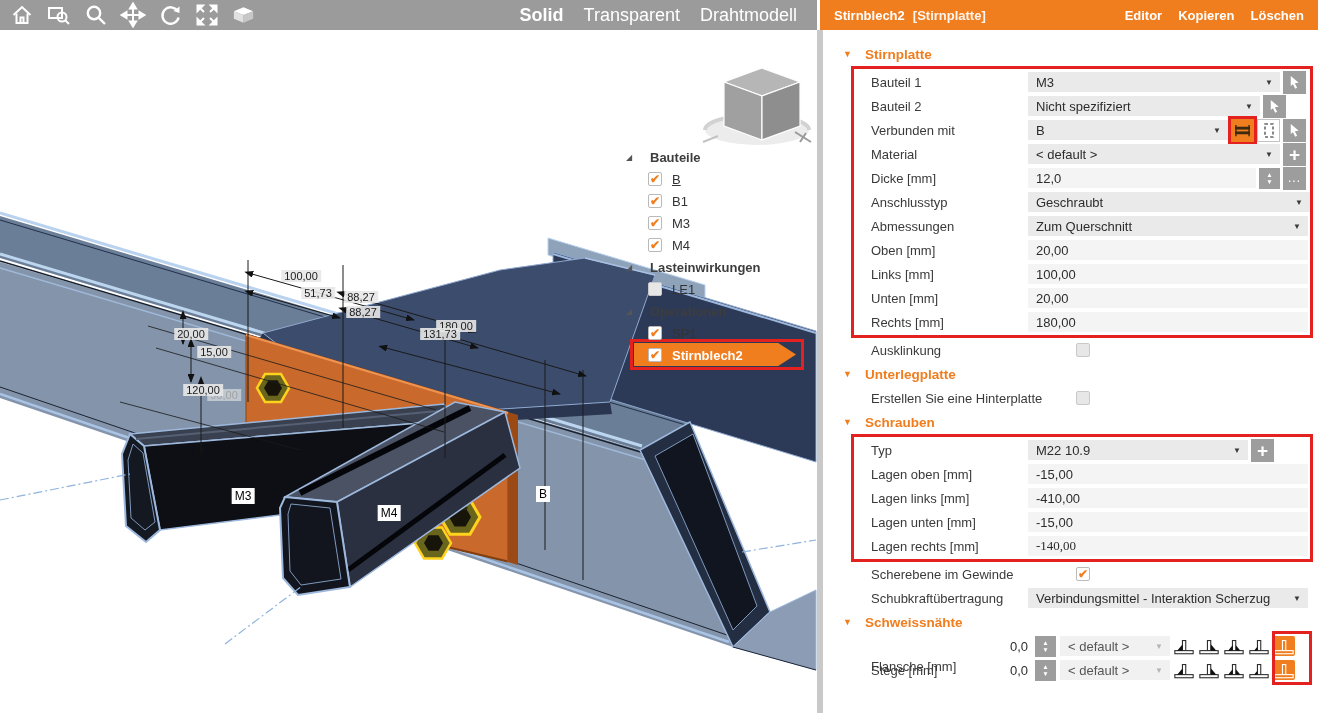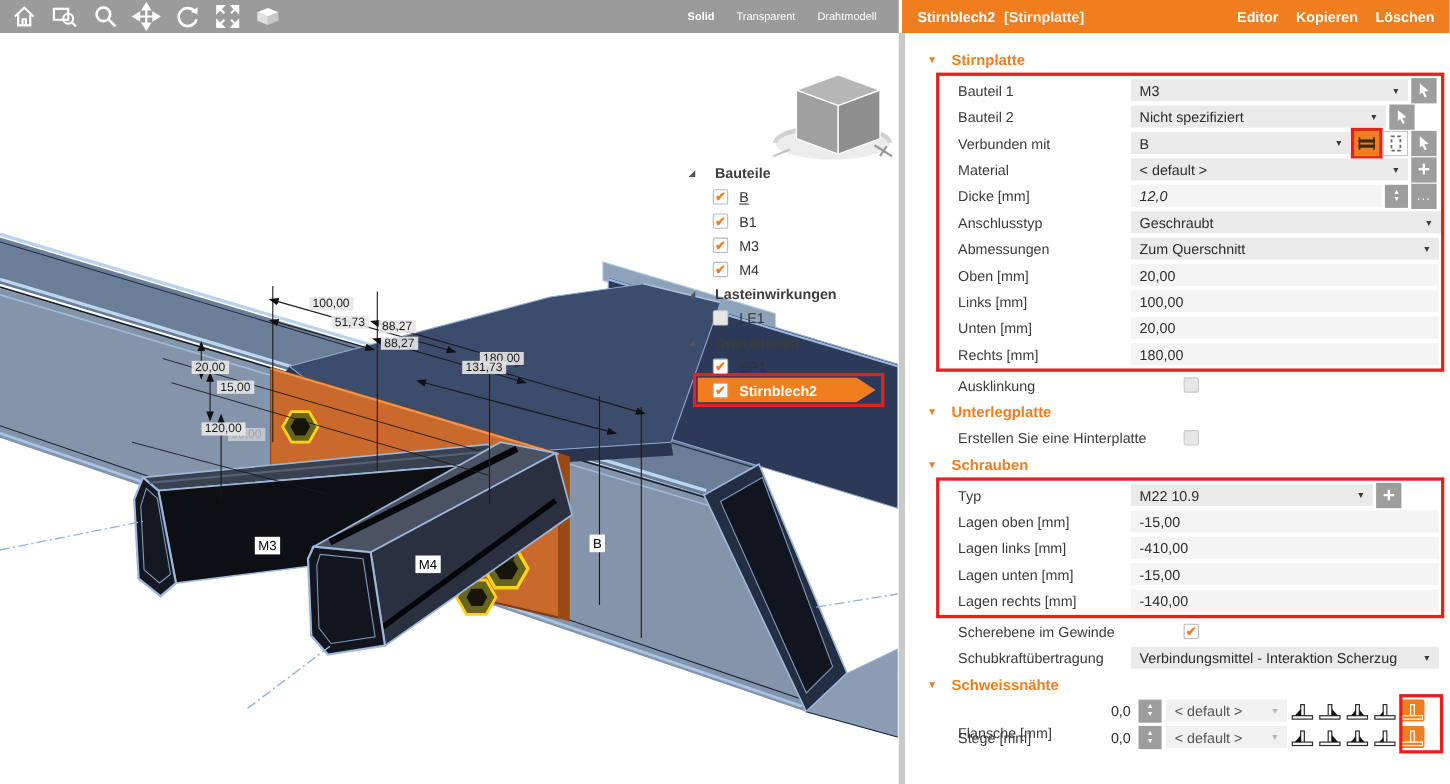--- a/index.html
+++ b/index.html
@@ -5,21 +5,21 @@
   :root{
     --orange:#f07d1e; --red:#e3211f; --tbgray:#9b9b9b;
     --fld:#eaeaea; --inp:#f4f4f4; --btn:#9d9d9d; --txt:#333;
   }
   *{box-sizing:border-box;margin:0;padding:0;font-family:"Liberation Sans",sans-serif}
   body{width:1318px;height:713px;overflow:hidden;background:#fff;position:relative}
   
   #toolbar{position:absolute;left:0;top:0;width:817px;height:30px;background:var(--tbgray);display:flex;align-items:center;padding-left:8px}
   #toolbar .ticon{width:27px;height:26px;margin-right:10px;display:flex;align-items:center;justify-content:center;cursor:pointer}
   #viewmodes{margin-left:auto;display:flex;gap:20px;padding-right:20px}
-  #viewmodes .vm{color:#fff;font-size:10px;cursor:pointer}
+  #viewmodes .vm{color:#fff;font-size:18px;cursor:pointer}
   #viewmodes .vm.active{font-weight:bold}
   #phead{position:absolute;left:820px;top:0;width:498px;height:30px;background:var(--orange);display:flex;align-items:center;color:#fff;font-size:13px;padding:0 14px}
   #phead .ttl{font-weight:bold;margin-right:8px}
   #phead .sub{font-weight:bold;opacity:.92}
   #phead .acts{margin-left:auto;display:flex;gap:16px}
   #phead .acts span{font-weight:bold;cursor:pointer}
   
   #viewport{position:absolute;left:0;top:30px;width:817px;height:683px;background:#fff;overflow:hidden}
   #vsplit{position:absolute;left:817px;top:30px;width:6px;height:683px;background:#c9c9c9}
   .dimlbl{position:absolute;transform:translate(-50%,-50%);font-size:11px;color:#1b1b1b;background:rgba(231,231,231,.9);padding:0 3px;white-space:nowrap}
@@ -395,21 +395,21 @@
         <div class="prow">
           <span class="plab">Material</span>
           <div class="fld" style="width: 252px;">
             <span>&lt; default &gt;</span>
             <span class="arr">▼</span>
           </div>
           <span class="gbtn plus">+</span>
         </div>
         <div class="prow">
           <span class="plab">Dicke [mm]</span>
-          <div class="ifld" style="width: 228px; font-style: italic;">12,0</div>
+          <div class="ifld" style="width: 228px;">12,0</div>
           <span class="spin">
             <span>▲</span>
             <span>▼</span>
           </span>
           <span class="gbtn more">...</span>
         </div>
         <div class="prow">
           <span class="plab">Anschlusstyp</span>
           <div class="fld" style="width: 327px;">
             <span>Geschraubt</span>
@@ -478,21 +478,21 @@
         <div class="prow">
           <span class="plab">Lagen links [mm]</span>
           <div class="ifld" style="width: 280px;">-410,00</div>
         </div>
         <div class="prow">
           <span class="plab">Lagen unten [mm]</span>
           <div class="ifld" style="width: 280px;">-15,00</div>
         </div>
         <div class="prow">
           <span class="plab">Lagen rechts [mm]</span>
-          <div class="ifld" style="width: 280px;">-140,00</div>
+          <div class="ifld" style="width: 280px; font-family: Liberation Serif, serif;">-140,00</div>
         </div>
       </div>
       <div class="prow loose">
         <span class="plab">Scherebene im Gewinde</span>
         <span style="width: 48px;"></span>
         <span class="pcb on">✔</span>
       </div>
       <div class="prow loose">
         <span class="plab">Schubkraftübertragung</span>
         <div class="fld" style="width: 280px;">

